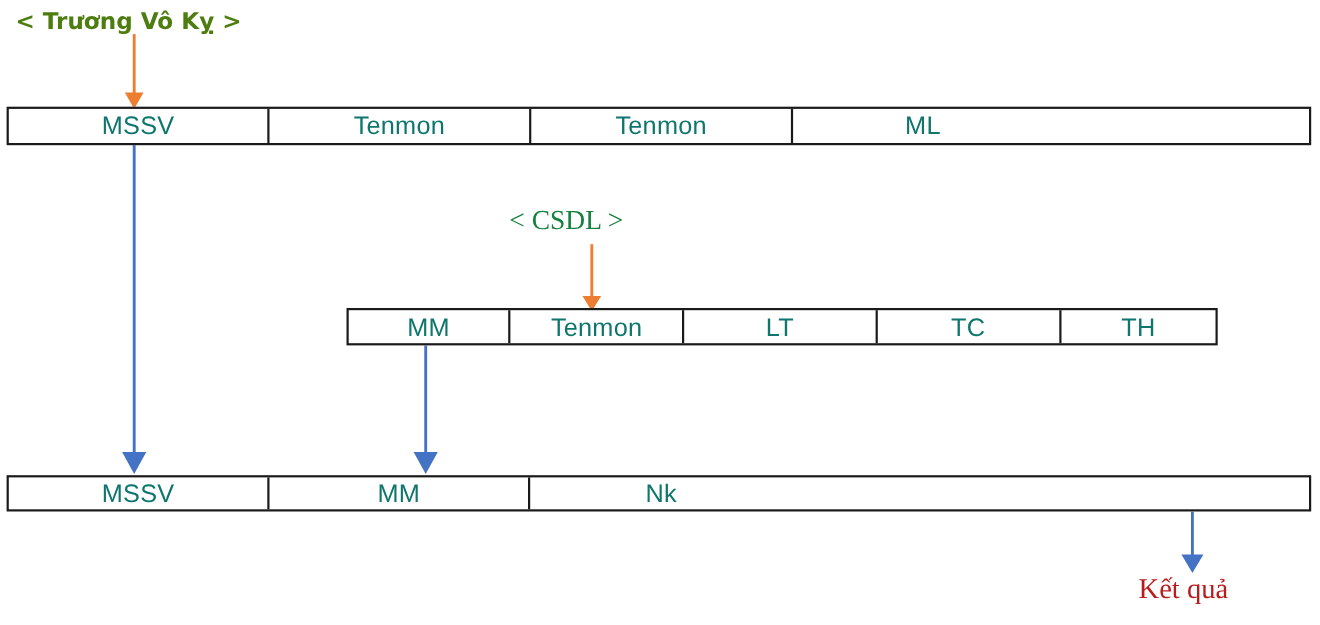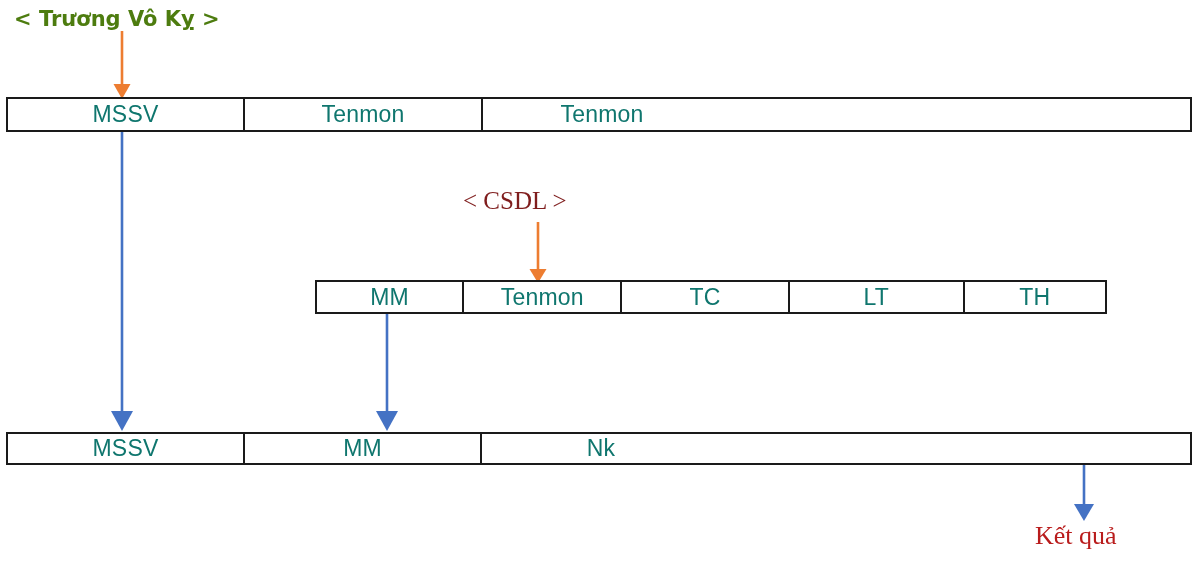--- a/index.html
+++ b/index.html
@@ -61,21 +61,21 @@
     font-family: "DejaVu Sans", "Liberation Sans", sans-serif;
     font-size: 21px;
     font-weight: 700;
     color: #4d7c0f;
   }
   #label-csdl {
     left: 463px;
     top: 188px;
     font-family: "Liberation Serif", serif;
     font-size: 25px;
-    color: #7f1d1d;
+    color: #15803d;
   }
   #label-ketqua {
     left: 1035px;
     top: 523px;
     font-family: "Liberation Serif", serif;
     font-size: 26px;
     color: #b91c1c;
   }
 
   
@@ -124,27 +124,28 @@
   <div class="annot-label" id="label-truongvoky">&lt; Trương Vô Kỵ &gt;</div>
 
   <div class="annot-label" id="label-csdl">&lt; CSDL &gt;</div>
 
   <div class="annot-label" id="label-ketqua">Kết quả</div>
 
   <div class="schema-row" id="row-sinhvien">
     <div class="schema-cell" style="width:237px">MSSV</div>
     <div class="schema-cell" style="width:238px">Tenmon</div>
     <div class="schema-cell" style="width:238px">Tenmon</div>
+    <div class="schema-cell" style="width:236px">ML</div>
   </div>
 
   <div class="schema-row" id="row-monhoc">
     <div class="schema-cell" style="width:148px">MM</div>
     <div class="schema-cell" style="width:159px">Tenmon</div>
+    <div class="schema-cell" style="width:176px">LT</div>
     <div class="schema-cell" style="width:168px">TC</div>
-    <div class="schema-cell" style="width:176px">LT</div>
     <div class="schema-cell" style="width:141px">TH</div>
   </div>
 
   <div class="schema-row" id="row-ketqua">
     <div class="schema-cell" style="width:237px">MSSV</div>
     <div class="schema-cell" style="width:237px">MM</div>
     <div class="schema-cell" style="width:238px">Nk</div>
   </div>
 
 </div>

